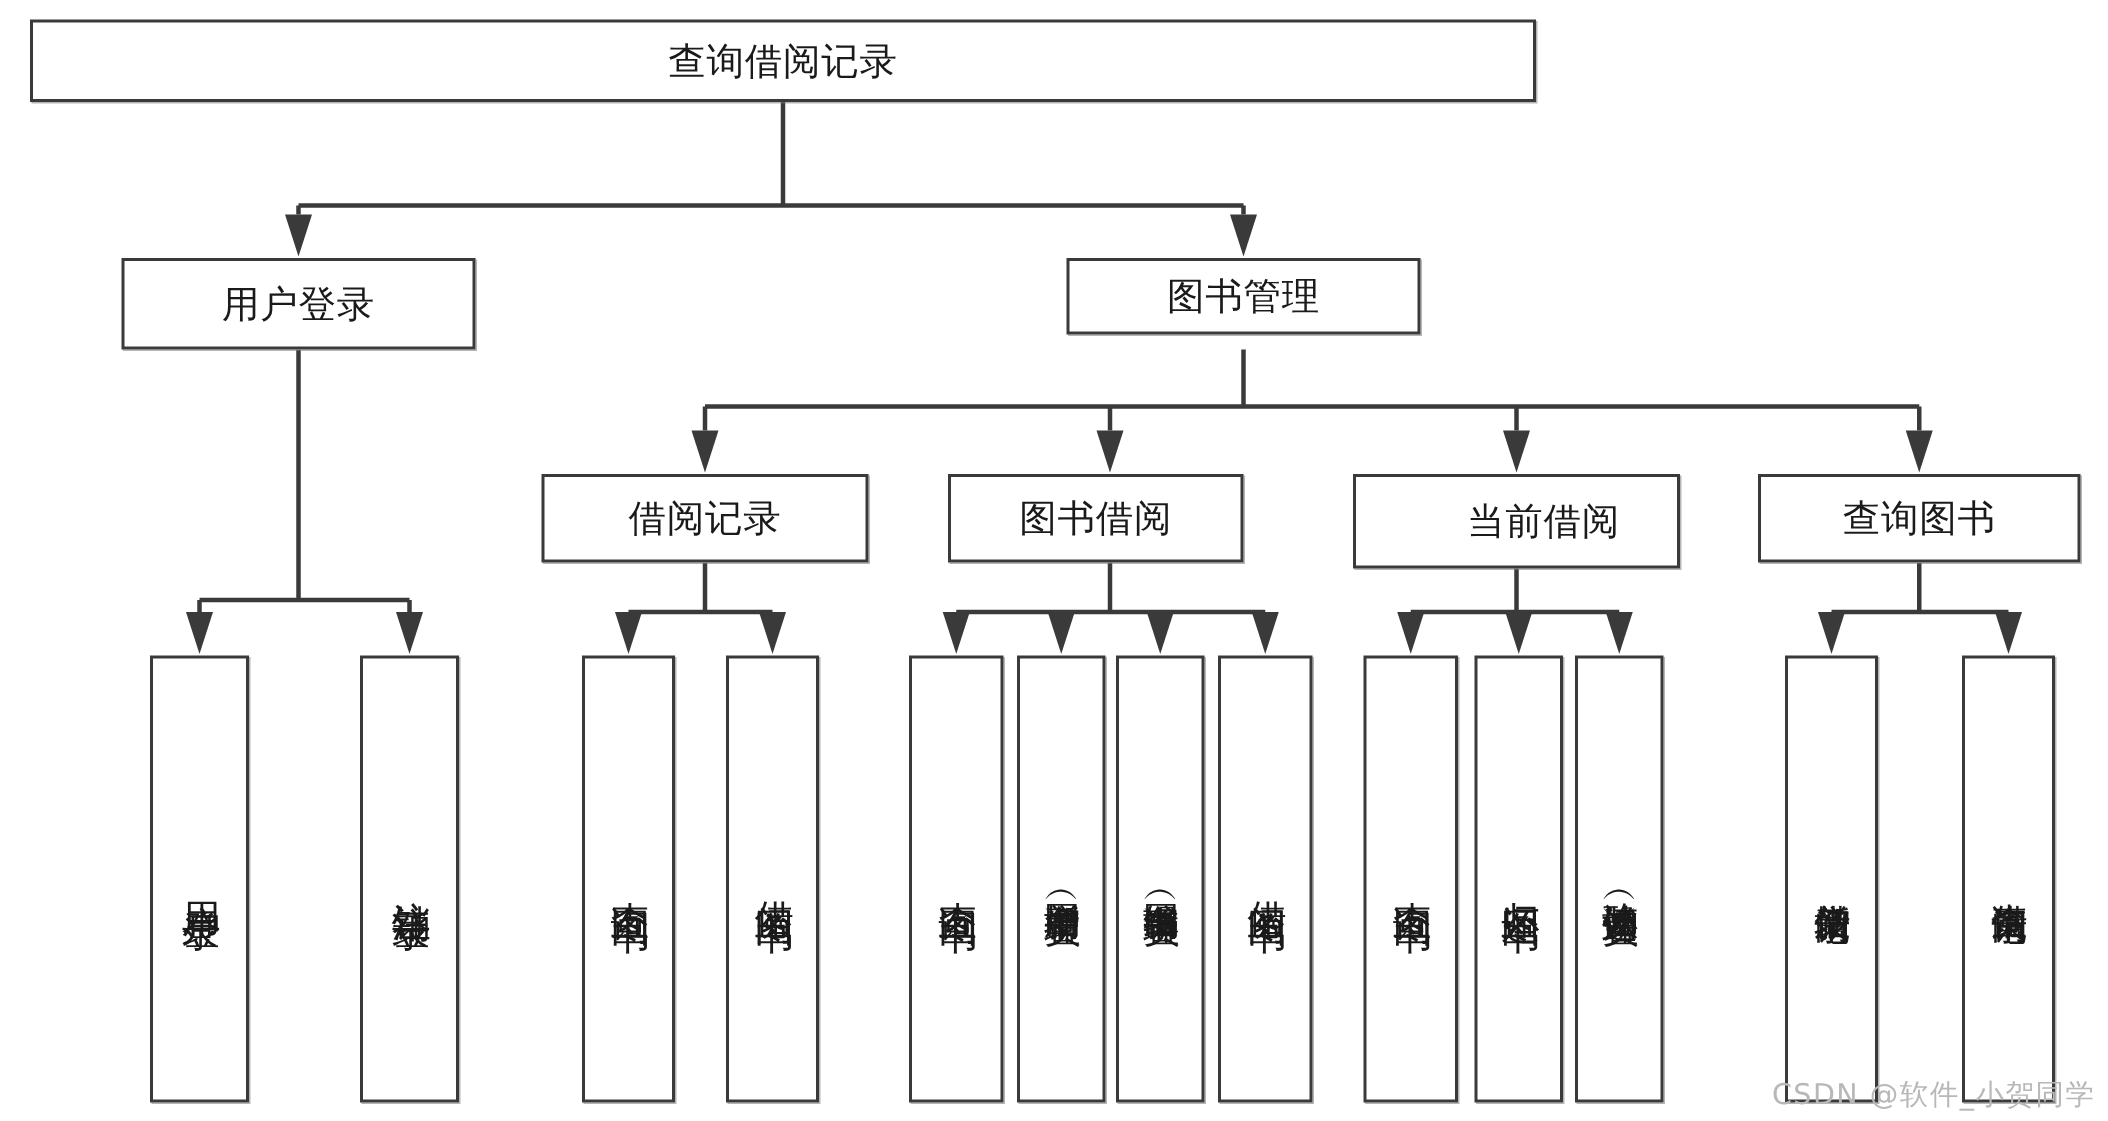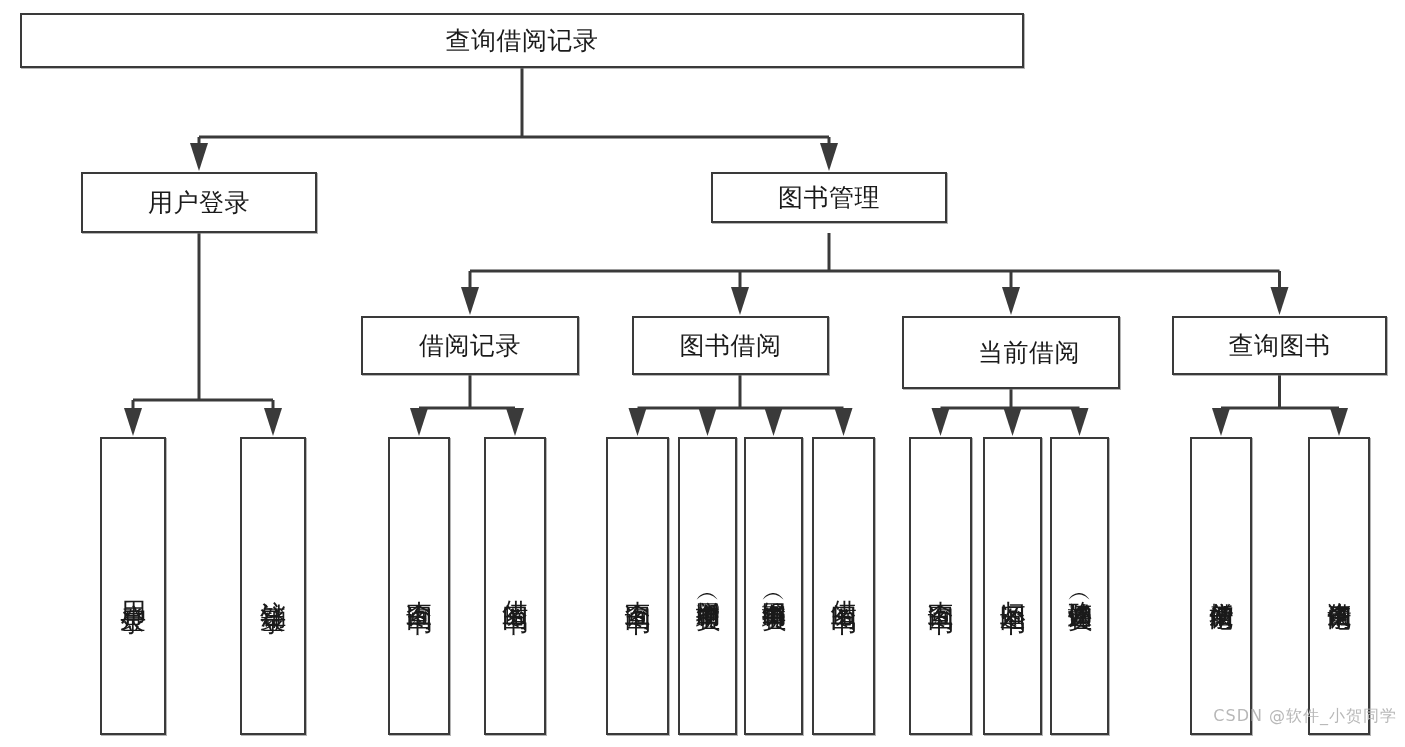--- a/index.html
+++ b/index.html
@@ -63,22 +63,22 @@
     white-space: nowrap;
     max-height: 100%;
   }
   .node.vert.tight .label {
     font-size: 24px;
     letter-spacing: 1px;
   }
   .watermark {
     position: absolute;
     right: 8px;
-    bottom: 20px;
-    font-size: 16px;
+    bottom: 4px;
+    font-size: 19px;
     color: #b8b8b8;
     letter-spacing: 1px;
     white-space: nowrap;
     user-select: none;
   }
 </style>
 </head>
 <body>
 
 <div id="canvas">
@@ -145,21 +145,21 @@
       </div>
       <div class="node horiz" style="left: 711px; top: 172px; width: 236px; height: 51px;">
         <span class="label">图书管理</span>
       </div>
       <div class="node horiz" style="left: 361px; top: 316px; width: 218px; height: 59px;">
         <span class="label">借阅记录</span>
       </div>
       <div class="node horiz" style="left: 632px; top: 316px; width: 197px; height: 59px;">
         <span class="label">图书借阅</span>
       </div>
-      <div class="node horiz" style="left: 902px; top: 316px; width: 218px; height: 73px; padding-left: 36px;">
+      <div class="node horiz" style="left: 902px; top: 316px; width: 218px; height: 63px; padding-left: 36px;">
         <span class="label">当前借阅</span>
       </div>
       <div class="node horiz" style="left: 1172px; top: 316px; width: 215px; height: 59px;">
         <span class="label">查询图书</span>
       </div>
       <div class="node vert" style="left: 100px; top: 437px; width: 66px; height: 298px;">
         <span class="label">用户登录</span>
       </div>
       <div class="node vert" style="left: 240px; top: 437px; width: 66px; height: 298px;">
         <span class="label">注销登录</span>

